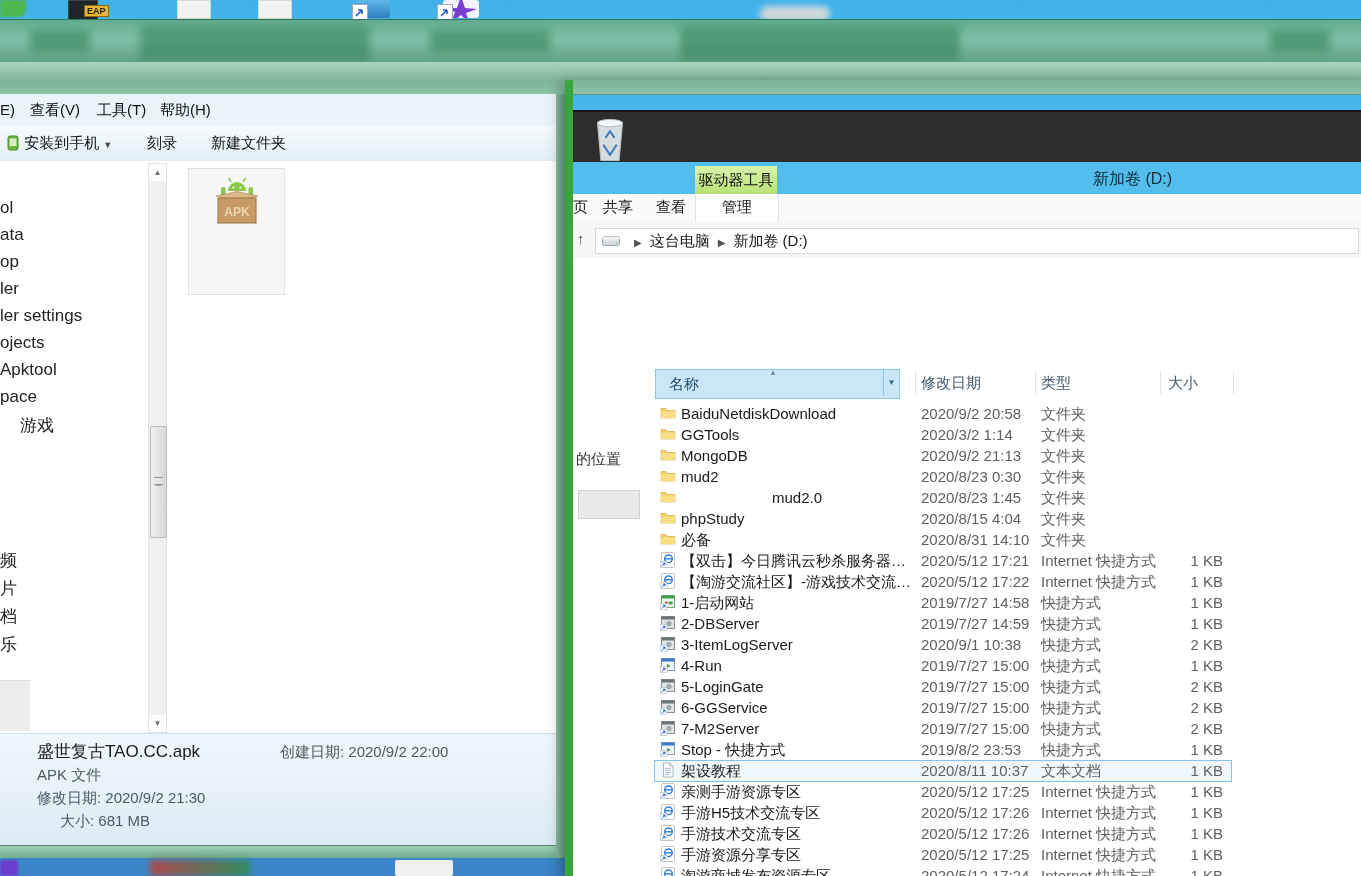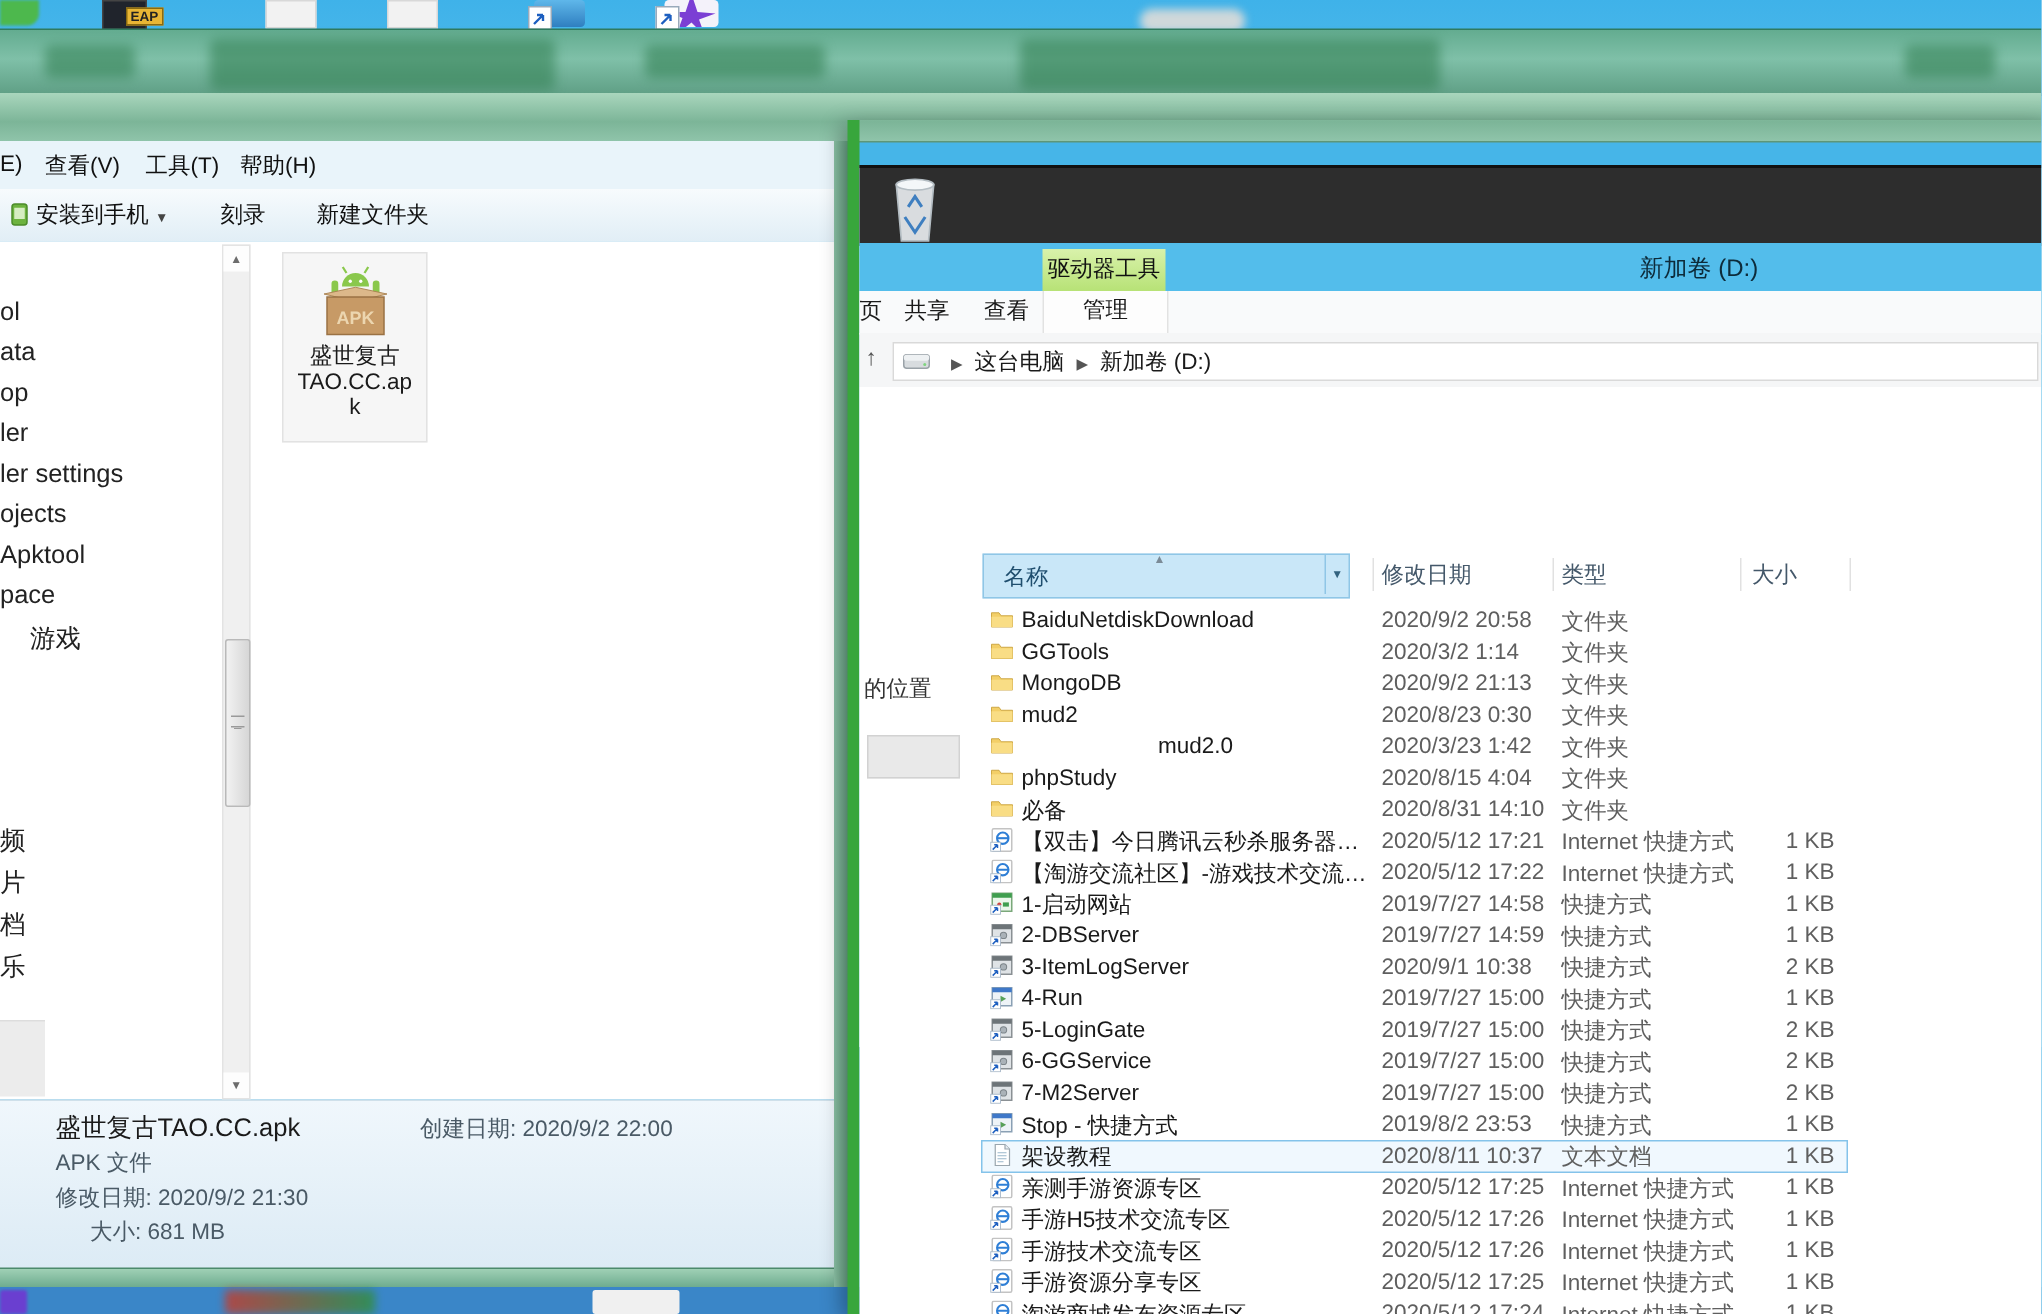--- a/index.html
+++ b/index.html
@@ -200,25 +200,20 @@
           <path d="M23 16a9 9 0 0 1 18 0z" fill="#8ac84c"></path>
           <circle cx="28.5" cy="12.5" r="1.1" fill="#fff"></circle>
             <circle cx="35.5" cy="12.5" r="1.1" fill="#fff"></circle>
           <rect x="16" y="12" width="4.5" height="11" rx="2.2" fill="#8ac84c"></rect>
           <rect x="43.5" y="12" width="4.5" height="11" rx="2.2" fill="#8ac84c"></rect>
           <path d="M11 21l21-4.5L53 21l-21 5z" fill="#dcb88a" stroke="#a8804e" stroke-width=".6"></path>
           <rect x="13" y="23" width="38" height="25" fill="#c79a66" stroke="#9a7244"></rect>
           <text x="32" y="41" font-size="12" font-weight="bold" fill="#ecd6b0" text-anchor="middle" font-family="Liberation Sans, sans-serif">APK</text>
         </svg>
       </div>
-      <div id="apk-label">
-          <div>盛世复古</div>
-          <div>TAO.CC.ap</div>
-          <div>k</div>
-        </div>
     </div>
   </div>
 
   <div class="abs" id="details-pane">
     <div class="det" id="det-name">盛世复古TAO.CC.apk</div>
     <div class="det" style="left:280px;top:9px;">创建日期: 2020/9/2 22:00</div>
     <div class="det" style="left:37px;top:32px;">APK 文件</div>
     <div class="det" style="left:37px;top:55px;">修改日期: 2020/9/2 21:30</div>
     <div class="det" style="left:60px;top:78px;">大小: 681 MB</div>
   </div>
@@ -339,21 +334,21 @@
               <span class="sz"></span>
             </div>
             <div class="frow" style="top: 84px; text-align: center;">
               <span class="ic">
                 <svg width="16" height="16" viewBox="0 0 16 16">
                   <path d="M1 3.5h5l1.4 2H15V13H1z" fill="#f3cf68" stroke="#caa23c" stroke-width=".6"></path>
                   <path d="M1 6.2h14V13H1z" fill="#f9dd85"></path>
                 </svg>
               </span>
               <span class="nm">mud2.0</span>
-              <span class="dt">2020/3/23 1:42</span>
+              <span class="dt">2020/8/23 1:45</span>
               <span class="tp">文件夹</span>
               <span class="sz"></span>
             </div>
             <div class="frow" style="top: 105px;">
               <span class="ic">
                 <svg width="16" height="16" viewBox="0 0 16 16">
                   <path d="M1 3.5h5l1.4 2H15V13H1z" fill="#f3cf68" stroke="#caa23c" stroke-width=".6"></path>
                   <path d="M1 6.2h14V13H1z" fill="#f9dd85"></path>
                 </svg>
               </span>

